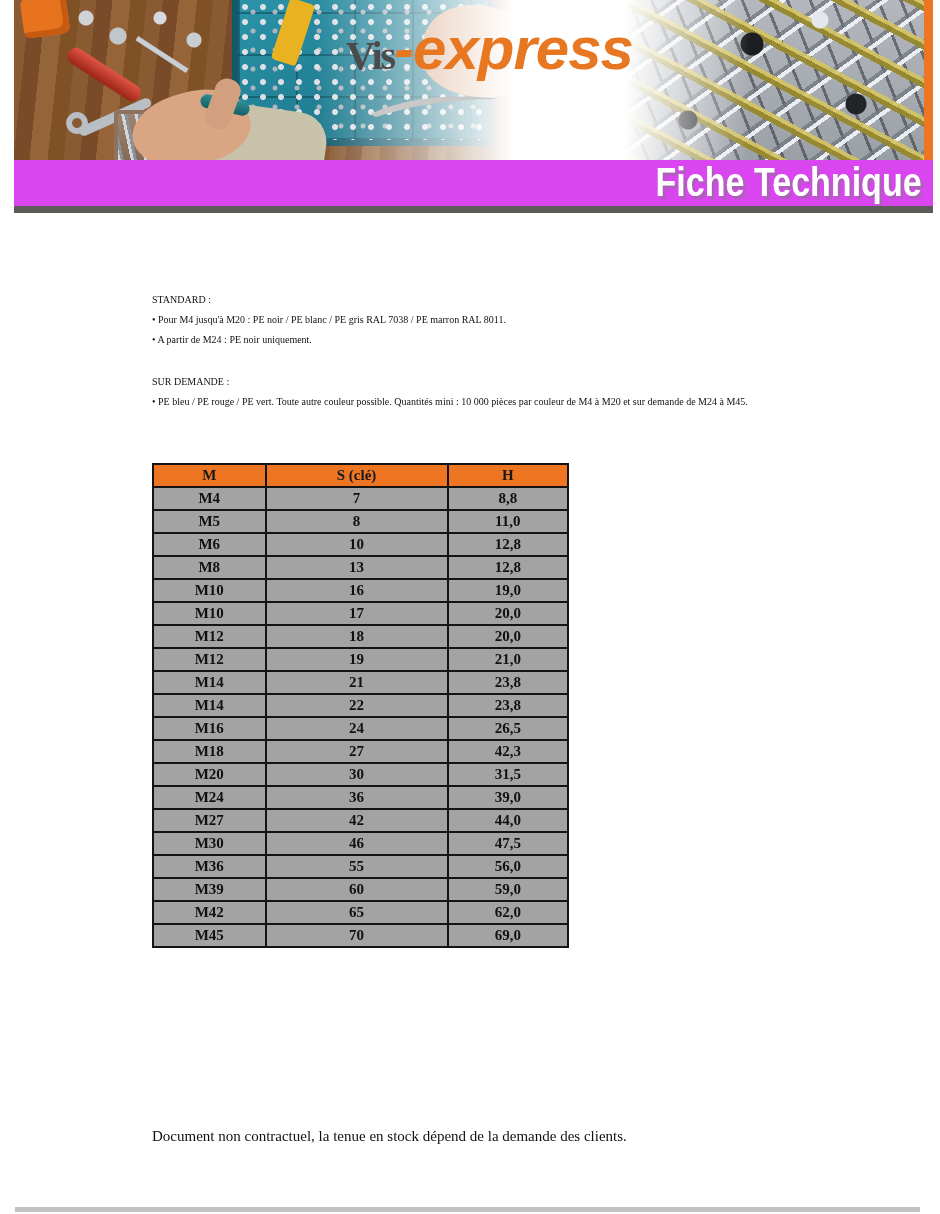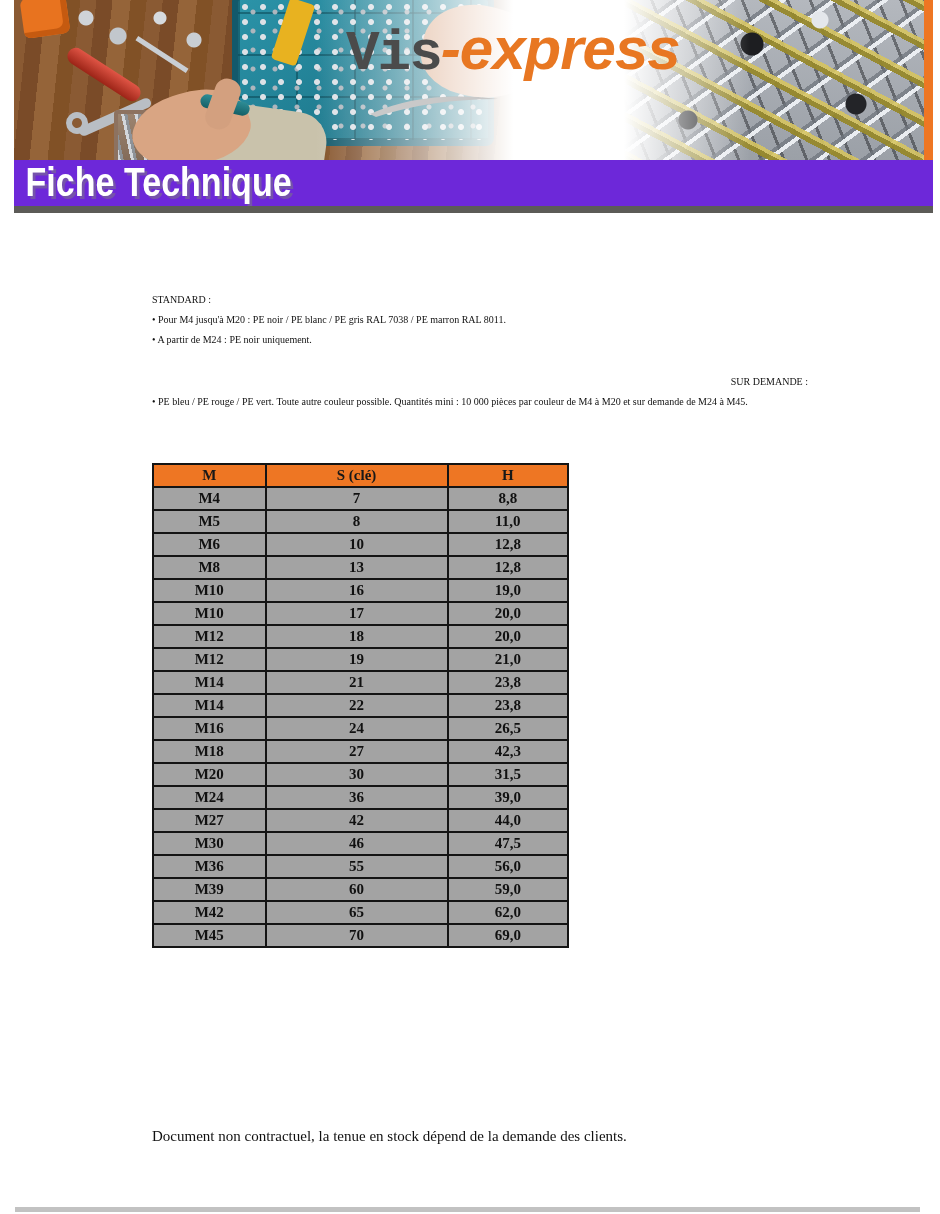--- a/index.html
+++ b/index.html
@@ -65,41 +65,41 @@
       repeating-linear-gradient(28deg, rgba(150,136,44,.95) 0 5px, rgba(214,196,96,.9) 5px 9px, rgba(0,0,0,0) 9px 34px),
       repeating-linear-gradient(-36deg, rgba(238,241,245,.95) 0 4px, rgba(112,118,126,.75) 4px 8px, rgba(0,0,0,0) 8px 30px),
       repeating-linear-gradient(68deg, rgba(36,38,42,.5) 0 3px, rgba(0,0,0,0) 3px 21px),
       linear-gradient(#b4b8be,#9ba0a7);
   }
   .photo-right .fade { position:absolute; inset:0; background:linear-gradient(to right, #ffffff 0%, rgba(255,255,255,0) 42%); }
   .orange-edge { position:absolute; right:0; top:0; width:9px; height:160px; background:#ee7623; }
 
   
   .logo { position:absolute; left:332px; top:14px; width:280px; height:110px; white-space:nowrap; }
-  .logo-vis { font-family:Liberation Mono, monospace; font-weight:bold; font-size:56px; color:#4b4b4b; letter-spacing:-2px; }
+  .logo-vis { font-family:Liberation Serif, serif; font-weight:bold; font-size:40px; color:#4b4b4b; letter-spacing:-2px; }
   .logo-express { font-family:"Liberation Sans", sans-serif; font-weight:bold; font-style:italic; font-size:60px; color:#e87722; letter-spacing:-1px; }
   .swoosh { position:absolute; left:22px; top:76px; }
 
   
   .banner {
     position:absolute; left:14px; top:160px; width:919px; height:46px;
-    background:#6d28d9; text-align:left;
+    background:#d946ef; text-align:right;
   }
   .banner span {
     display:inline-block; line-height:46px;
     font-family:"Liberation Sans", sans-serif; font-weight:bold; font-size:37px;
     color:#ffffff; letter-spacing:0; transform:scale(.92,1.12); transform-origin:center;
     text-shadow:3px 2px 0 rgba(125,125,125,.5);
   }
   .dark-bar { position:absolute; left:14px; top:206px; width:919px; height:7px; background:#5c5b57; }
 
   
   .intro { position:absolute; left:152px; top:290px; width:656px; font-size:10px; line-height:20px; }
   .intro p { margin:0; }
-  .intro .section-gap { margin-top:22px;text-align:right; }
+  .intro .section-gap { margin-top:22px; }
 
   
   table.dims {
     position:absolute; left:152px; top:463px; width:417px;
     border-collapse:collapse; text-align:center;
     font-size:15px; font-weight:bold;
   }
   table.dims th, table.dims td { border:2px solid #141414; height:23px; padding:0; }
   table.dims th { background:#ee7623; color:#181818; }
   table.dims td { background:#a3a3a3; }

